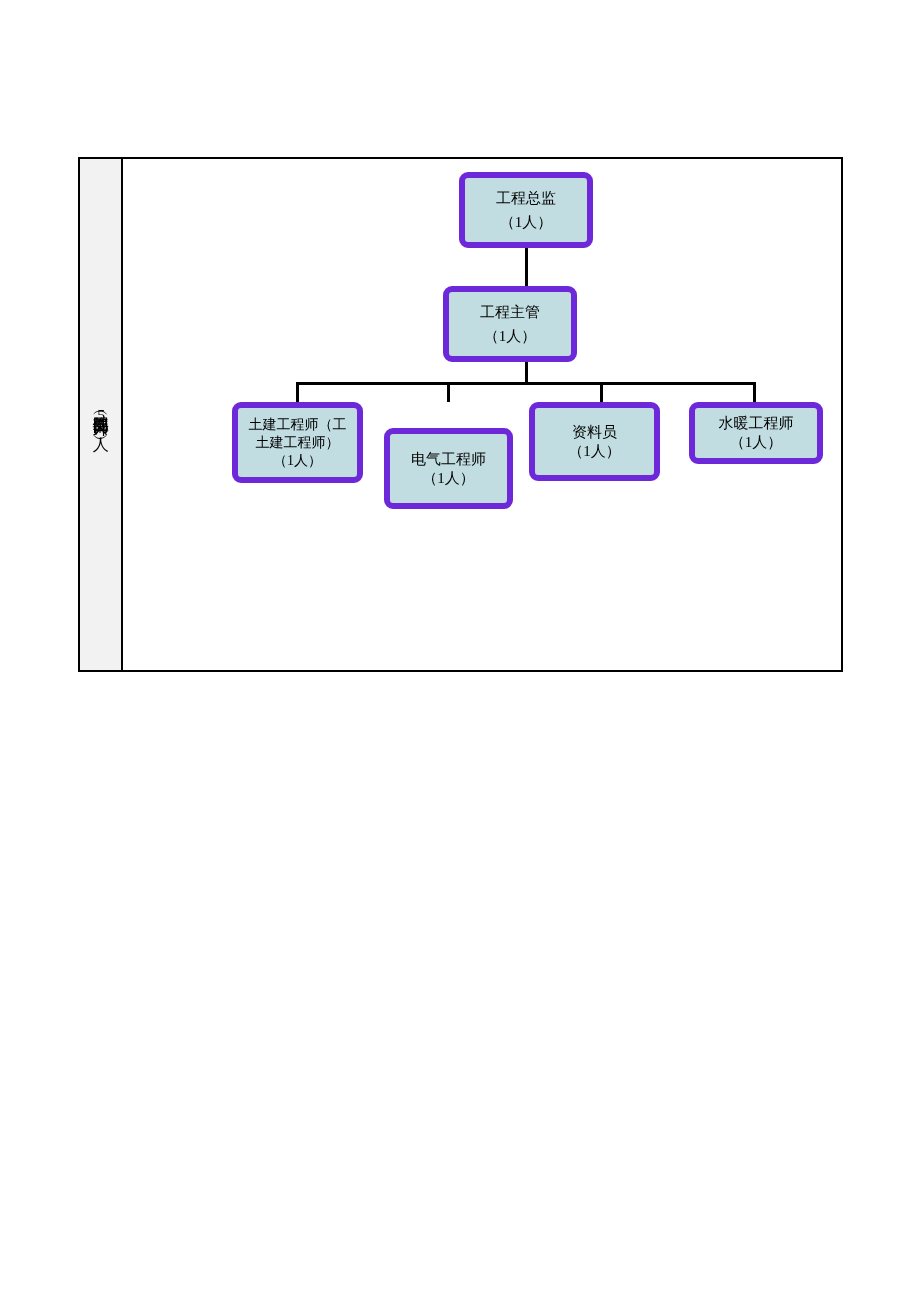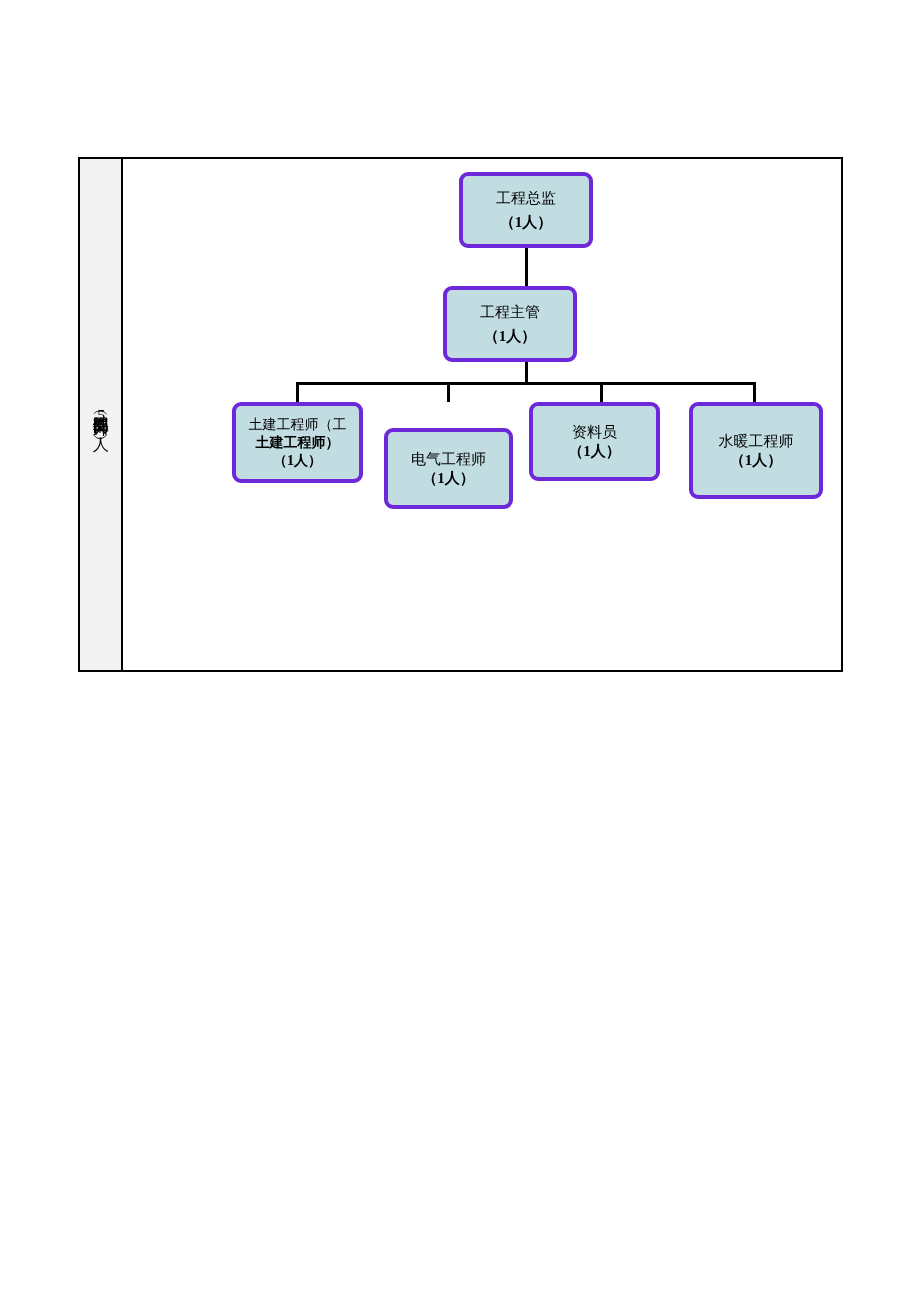--- a/index.html
+++ b/index.html
@@ -63,43 +63,43 @@
     flex: 1 1 auto;
     background: #ffffff;
     overflow: hidden;
   }
 
   
   .node {
     position: absolute;
     box-sizing: border-box;
     background: #c2dde1;
-    border: 4px solid #6d28d9;
+    border: 6px solid #6d28d9;
     border-radius: 9px;
     color: #000000;
     font-size: 15px;
     line-height: 1.0;
     display: flex;
     flex-direction: column;
     align-items: center;
     justify-content: center;
     text-align: center;
     padding: 2px 3px;
   }
   .node .ln { display: block; white-space: nowrap; }
-  .node .ln + .ln { margin-top: 9px; font-weight: bold; }
+  .node .ln + .ln { margin-top: 9px; }
   .node.tight .ln + .ln { margin-top: 4px; }
 
   
   #node-director   { left: 336px; top:  13px; width: 134px; height:  76px; }
   #node-manager    { left: 320px; top: 127px; width: 134px; height:  76px; }
   #node-civil      { left: 109px; top: 243px; width: 131px; height:  81px; font-size: 14px; }
   #node-electric   { left: 261px; top: 243px; width: 129px; height:  81px; margin-top: 26px; }
   #node-archivist  { left: 406px; top: 243px; width: 131px; height:  79px; }
-  #node-hvac       { left: 566px; top: 243px; width: 134px; height:  97px; }
+  #node-hvac       { left: 566px; top: 243px; width: 134px; height:  62px; }
 
   
   .conn { position: absolute; background: #000000; }
   
   #conn-v-director { left: 402px; top:  89px; width: 3px;  height: 38px; }
   
   #conn-v-manager  { left: 402px; top: 203px; width: 3px;  height: 22px; }
   
   #conn-bus        { left: 173px; top: 223px; width: 460px; height: 3px; }
   

